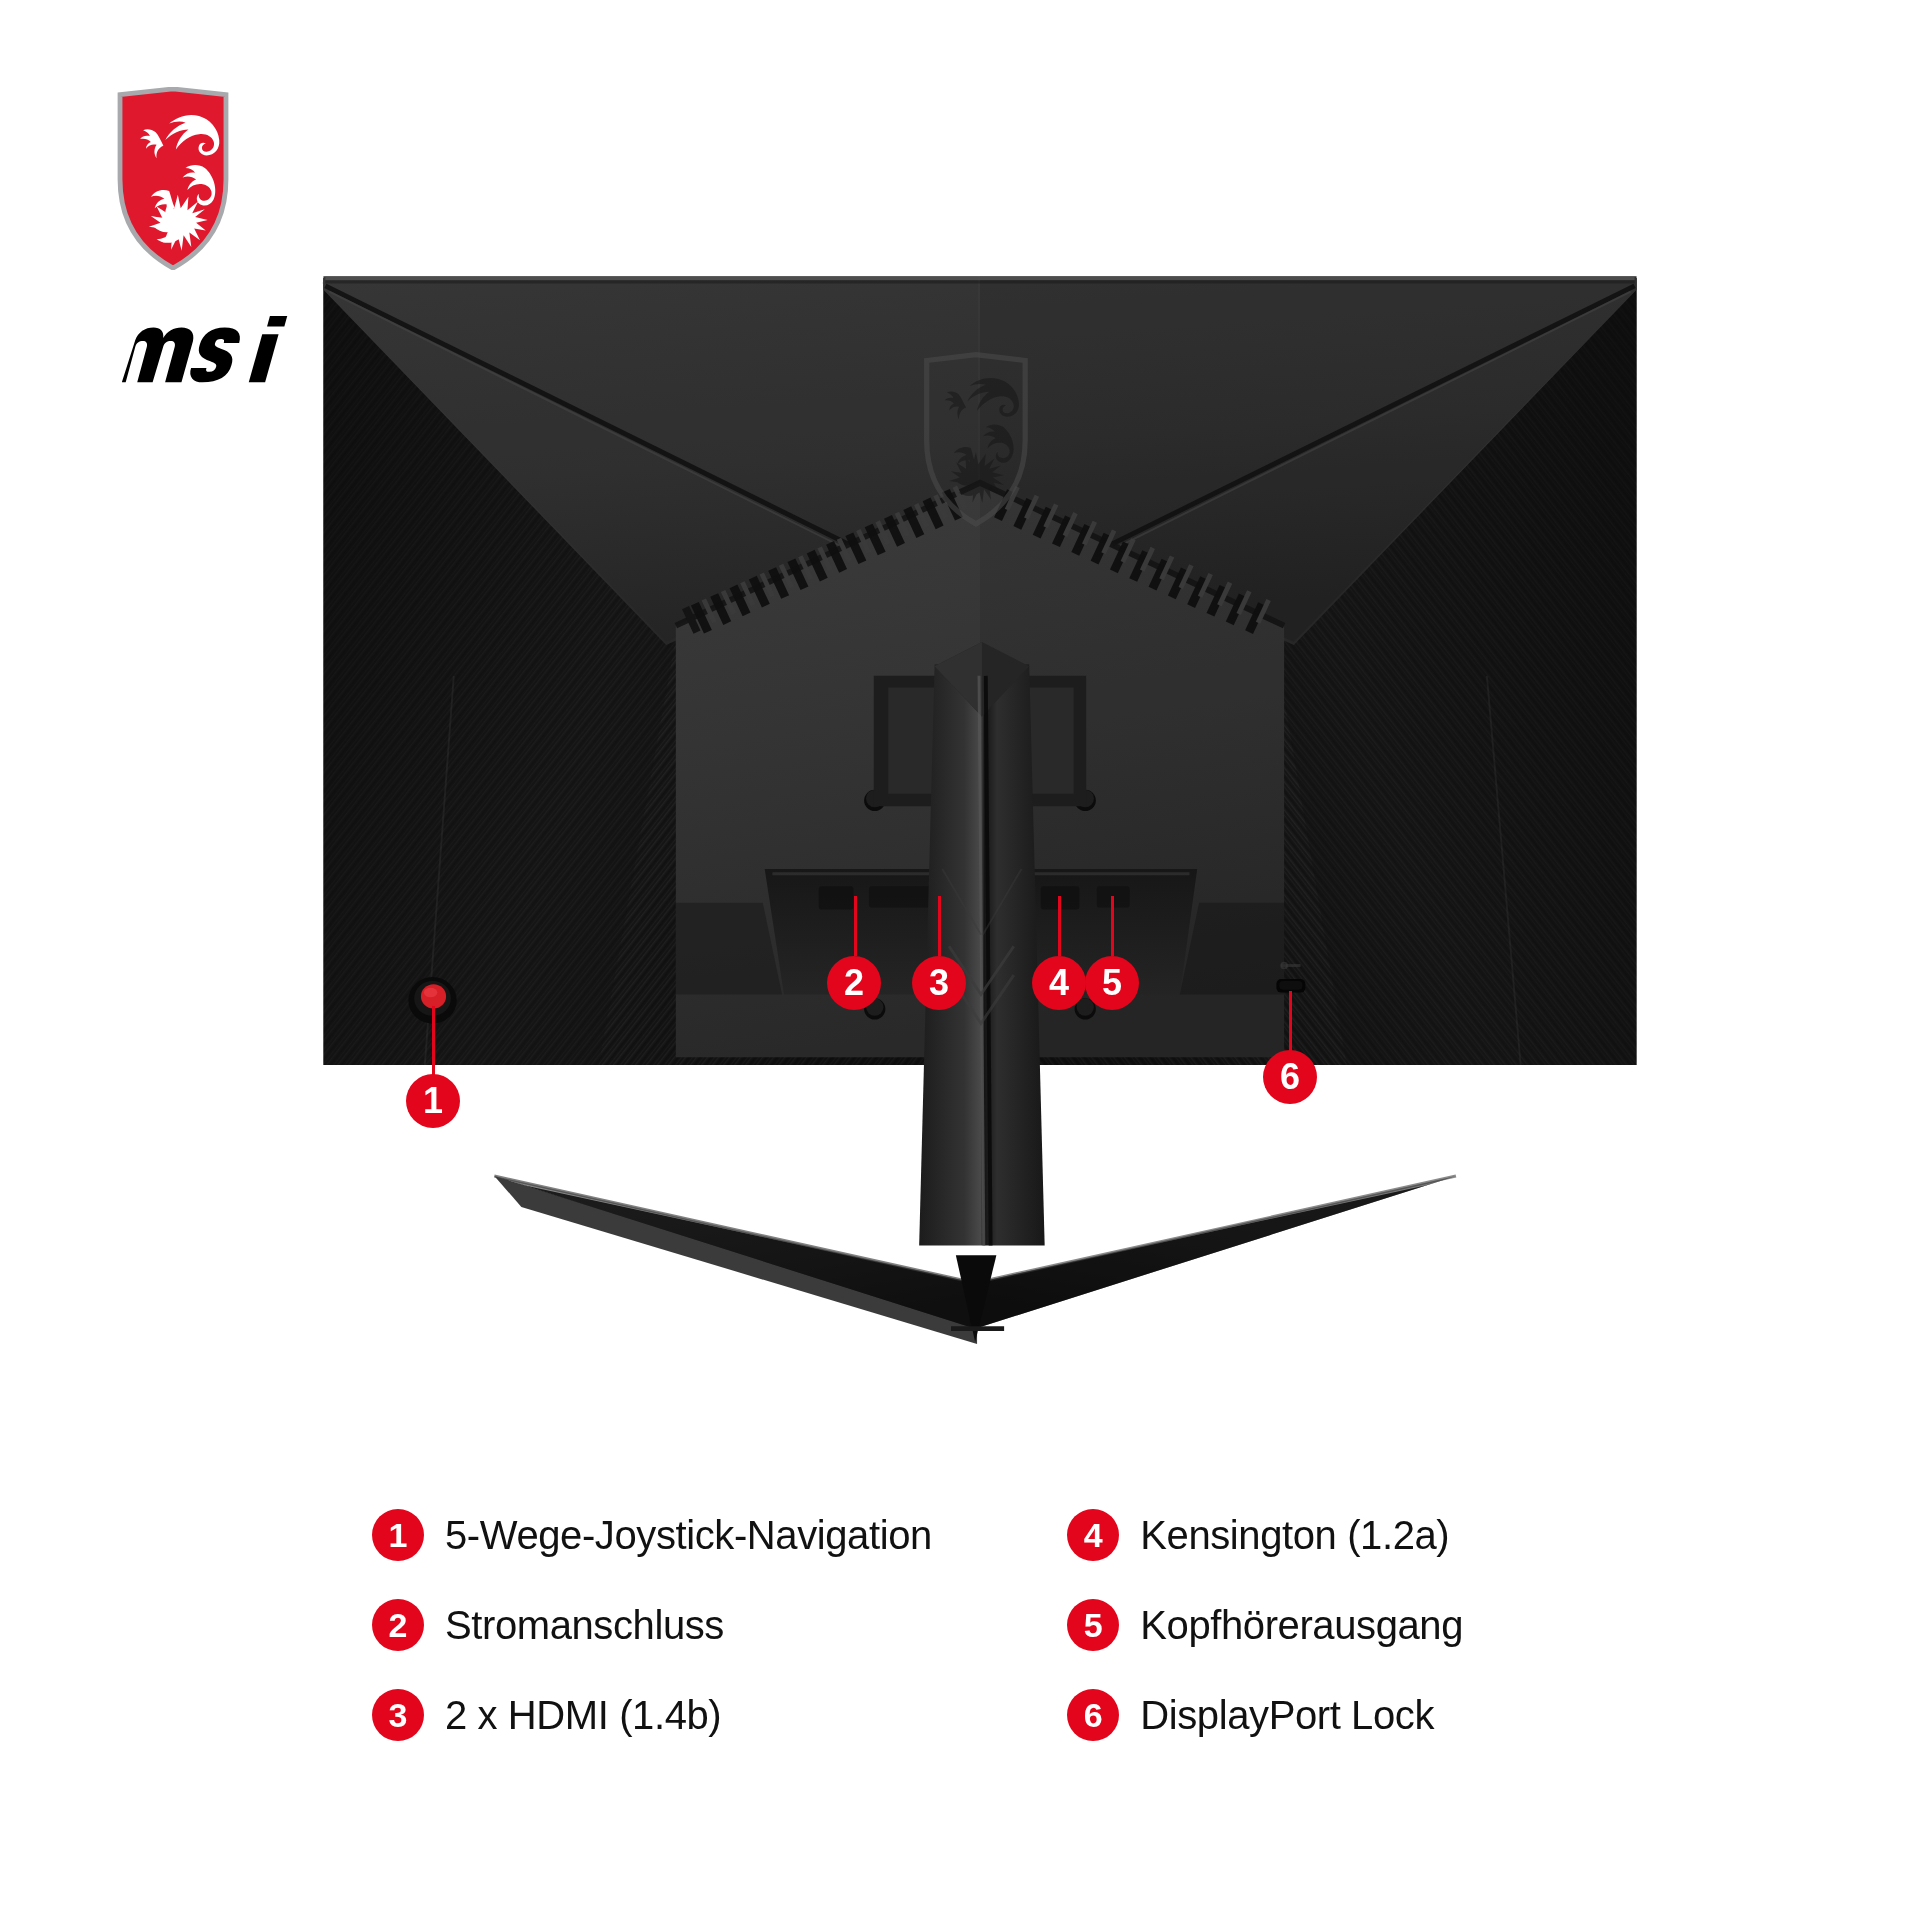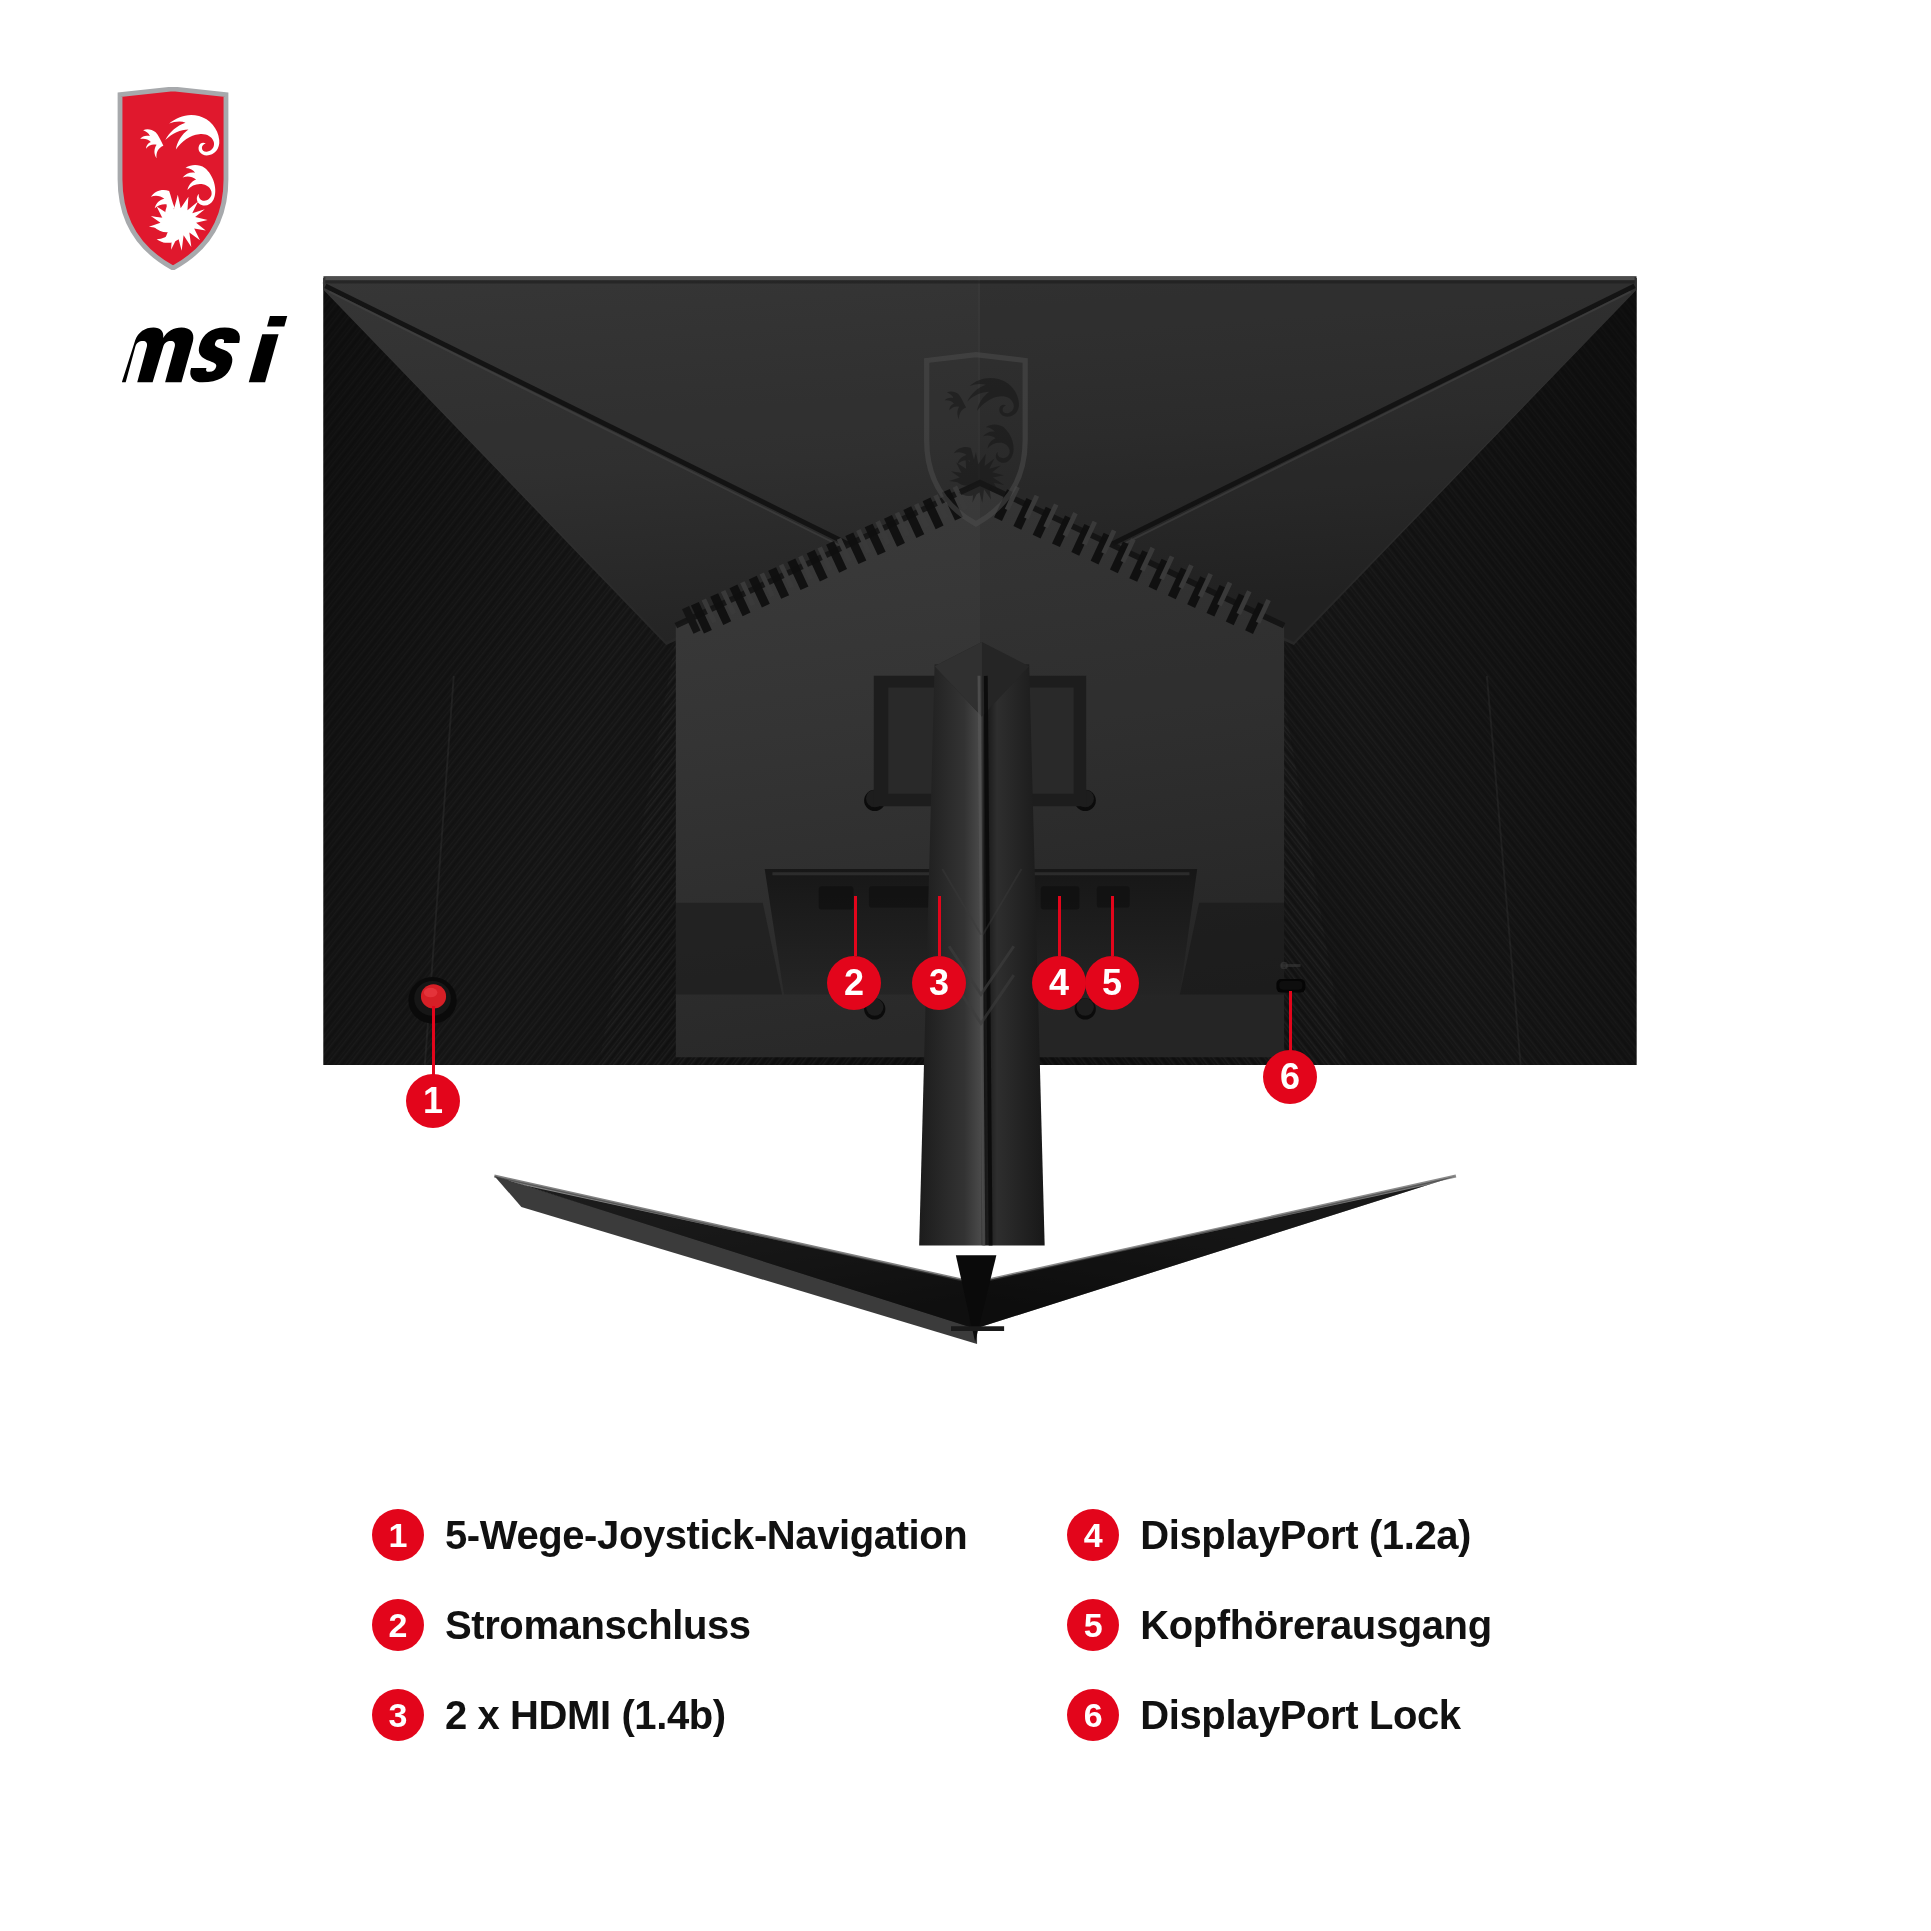--- a/index.html
+++ b/index.html
@@ -109,21 +109,20 @@
     font-weight: 700;
     line-height: 1;
     font-family: "Liberation Sans", sans-serif;
   }
   .legend-label {
     font-size: 40px;
     color: #111111;
     font-family: "Liberation Sans", sans-serif;
     letter-spacing: -0.4px;
     white-space: nowrap;
-    font-weight: bold;
   }
 </style>
 </head>
 <body>
 
 <div id="stage">
 
   <div id="brand">
     <div id="brand-shield">
       <svg viewBox="0 0 118 190" width="114" height="183" aria-hidden="true">
@@ -483,21 +482,21 @@
 
   <div id="legend">
 
     <div class="legend-item">
       <div class="legend-badge">1</div>
       <div class="legend-label">5-Wege-Joystick-Navigation</div>
     </div>
 
     <div class="legend-item">
       <div class="legend-badge">4</div>
-      <div class="legend-label">DisplayPort (1.2a)</div>
+      <div class="legend-label">Kensington (1.2a)</div>
     </div>
 
     <div class="legend-item">
       <div class="legend-badge">2</div>
       <div class="legend-label">Stromanschluss</div>
     </div>
 
     <div class="legend-item">
       <div class="legend-badge">5</div>
       <div class="legend-label">Kopfhörerausgang</div>

